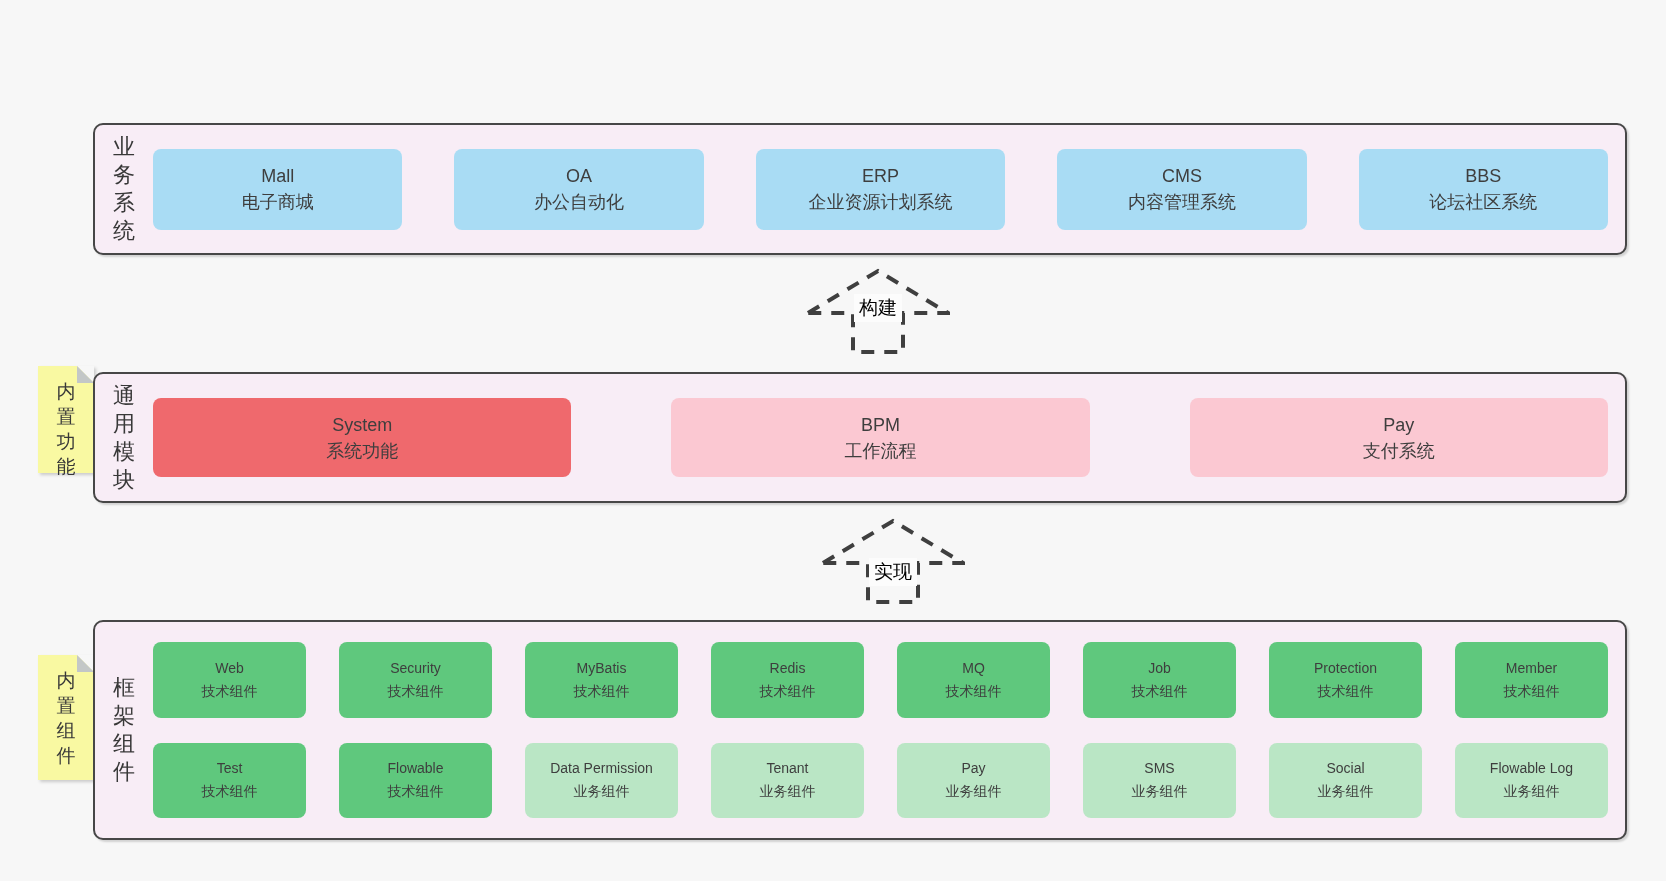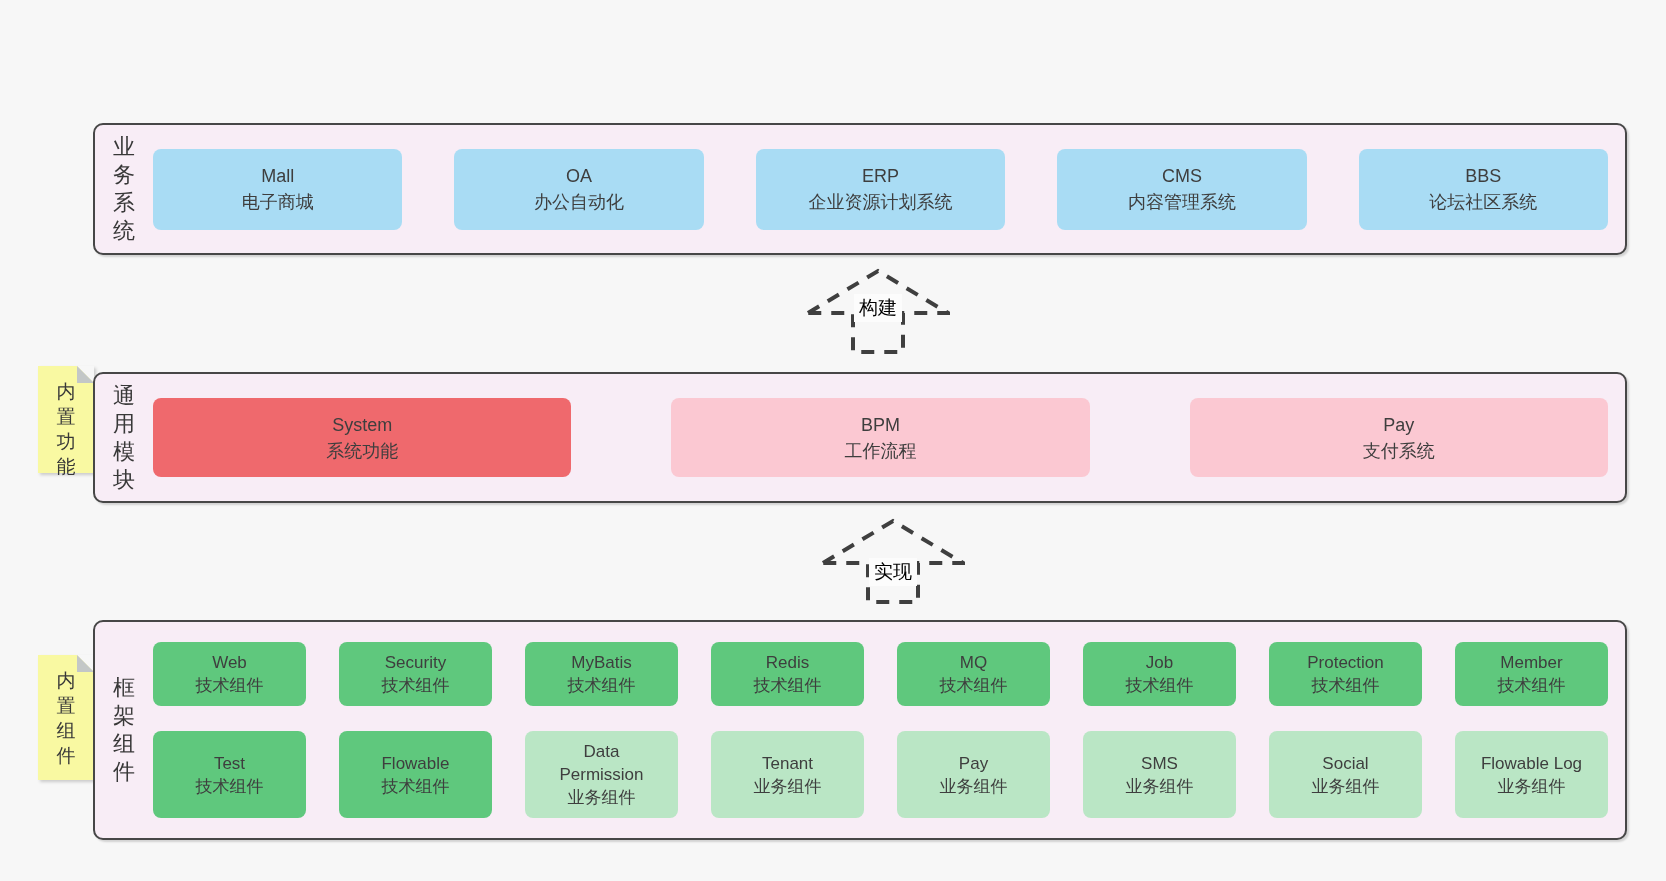--- a/index.html
+++ b/index.html
@@ -47,21 +47,21 @@
   }
 
   .box {
     border-radius: 8px;
     display: flex; flex-direction: column;
     align-items: center; justify-content: center;
     text-align: center;
     color: var(--text-dark, #3e3e3e);
   }
   .box-title, .box-subtitle { font-size: 18px; line-height: 26px; }
-  .band-bottom .box-title, .band-bottom .box-subtitle { font-size: 17px; line-height: 23px; }
+  .band-bottom .box-title, .band-bottom .box-subtitle { font-size: 14px; line-height: 23px; }
   .band-bottom .box-title { max-width: 122px; }
 
   .v-blue        { background: var(--box-blue, #a9dcf4); }
   .v-red         { background: var(--box-red, #ef696d); }
   .v-pink        { background: var(--box-pink, #fbc8d2); margin-left: 48px; }
   .v-green-dark  { background: var(--box-green-dark, #5fc87d); }
   .v-green-light { background: var(--box-green-light, #bae6c5); }
 
   
   .sticky {

